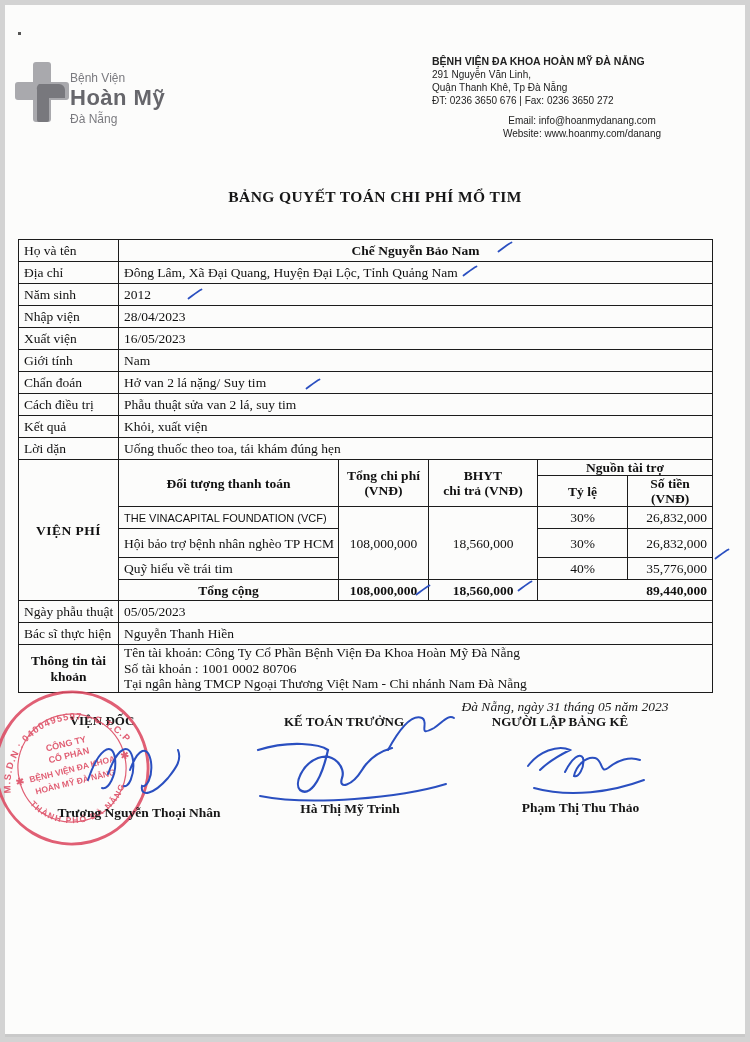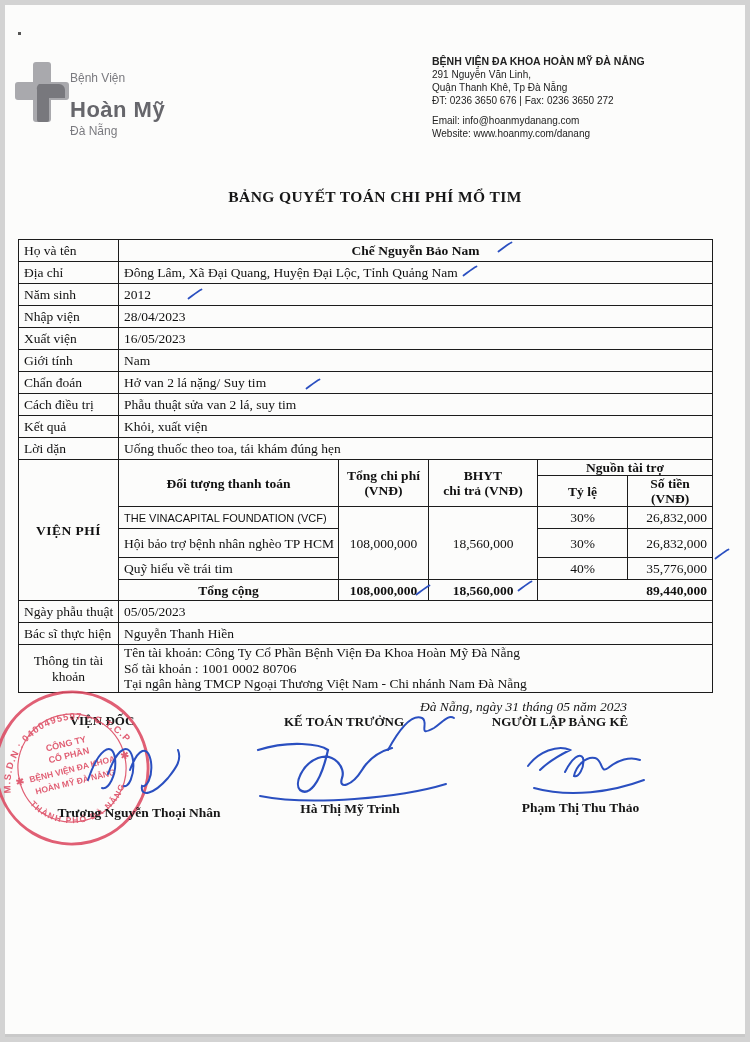--- a/index.html
+++ b/index.html
@@ -6,26 +6,26 @@
   #page{
     position:relative;width:750px;height:1042px;background:#fcfcfb;
     overflow:hidden;font-family:"Liberation Serif", serif;color:#161616;
     box-shadow:inset 0 0 0 5px #d3d3d3, inset 0 -8px 0 #c9c9c9;
   }
   
   .logo-block{position:absolute;left:14px;top:60px;display:flex;}
   .logo-cross{width:56px;height:66px;}
   .logo-text{font-family:"Liberation Sans", sans-serif;line-height:1;}
   .logo-l1{font-size:12px;color:#7a7a7f;margin-top:12px;}
-  .logo-l2{font-size:22px;font-weight:bold;color:#66666b;margin-top:15px;letter-spacing:.5px;}
+  .logo-l2{font-size:22px;font-weight:bold;color:#66666b;margin-top:3px;letter-spacing:.5px;}
   .logo-l3{font-size:12px;color:#7a7a7f;margin-top:4px;}
   .hosp-info{position:absolute;left:432px;top:55px;width:300px;
     font-family:"Liberation Sans", sans-serif;font-size:10px;line-height:13px;color:#222;}
   .hosp-name{font-weight:bold;font-size:10.5px;}
-  .hosp-contact{margin-top:7px;}
+  .hosp-contact{margin-top:7px;text-align:center;}
   
   .doc-title{position:absolute;left:0;top:188px;width:750px;text-align:center;
     font-size:15.5px;font-weight:bold;letter-spacing:.4px;}
   
   table.sheet{position:absolute;left:18px;top:239px;width:694px;border-collapse:collapse;
     table-layout:fixed;font-size:13.5px;color:#111;padding-left:21px;}
   table.sheet td{border:1px solid #1c1c1c;padding:0 5px;height:21px;line-height:1.12;
     overflow:hidden;white-space:nowrap;vertical-align:middle;}
   td.lbl{padding-left:4px;}
   td.val{padding-left:7px;}
@@ -35,23 +35,23 @@
   td.payer-sm{font-family:"Liberation Sans", sans-serif;font-size:11px;}
   td.center{text-align:center;}
   td.money{text-align:right;padding-right:6px;}
   td.bold{font-weight:bold;}
   tr.hdr1 td{height:15px;}
   tr.hdr2 td{height:27px;}
   tr.tall td{height:28px;}
   tr.total-row td{height:20px;}
   td.acct{white-space:normal;padding:2px 6px;}
   td.acct div{line-height:15.5px;}
-  td.acct-lbl{text-align:center;white-space:normal;line-height:1.25;}
-  
-  .date-line{position:absolute;left:420px;top:699px;width:290px;text-align:left;
+  td.acct-lbl{text-align:center;white-space:normal;line-height:1.25;font-weight:bold;}
+  
+  .date-line{position:absolute;left:420px;top:699px;width:290px;text-align:center;
     font-style:italic;font-size:13.5px;}
   .sig-title{position:absolute;font-weight:bold;font-size:13px;text-align:center;}
   .sig-name{position:absolute;font-weight:bold;font-size:13.5px;text-align:center;}
   .pen{stroke:#2a4fc0;fill:none;stroke-linecap:round;}
   .tick{position:absolute;}
   
   .stamp{position:absolute;left:-10px;top:686px;width:164px;height:164px;
     transform:rotate(-14deg);opacity:.88;}
   .stamp text{fill:#dd4a62;font-family:"Liberation Sans", sans-serif;font-weight:bold;}
   .speck{position:absolute;left:18px;top:32px;width:3px;height:3px;background:#555;}

